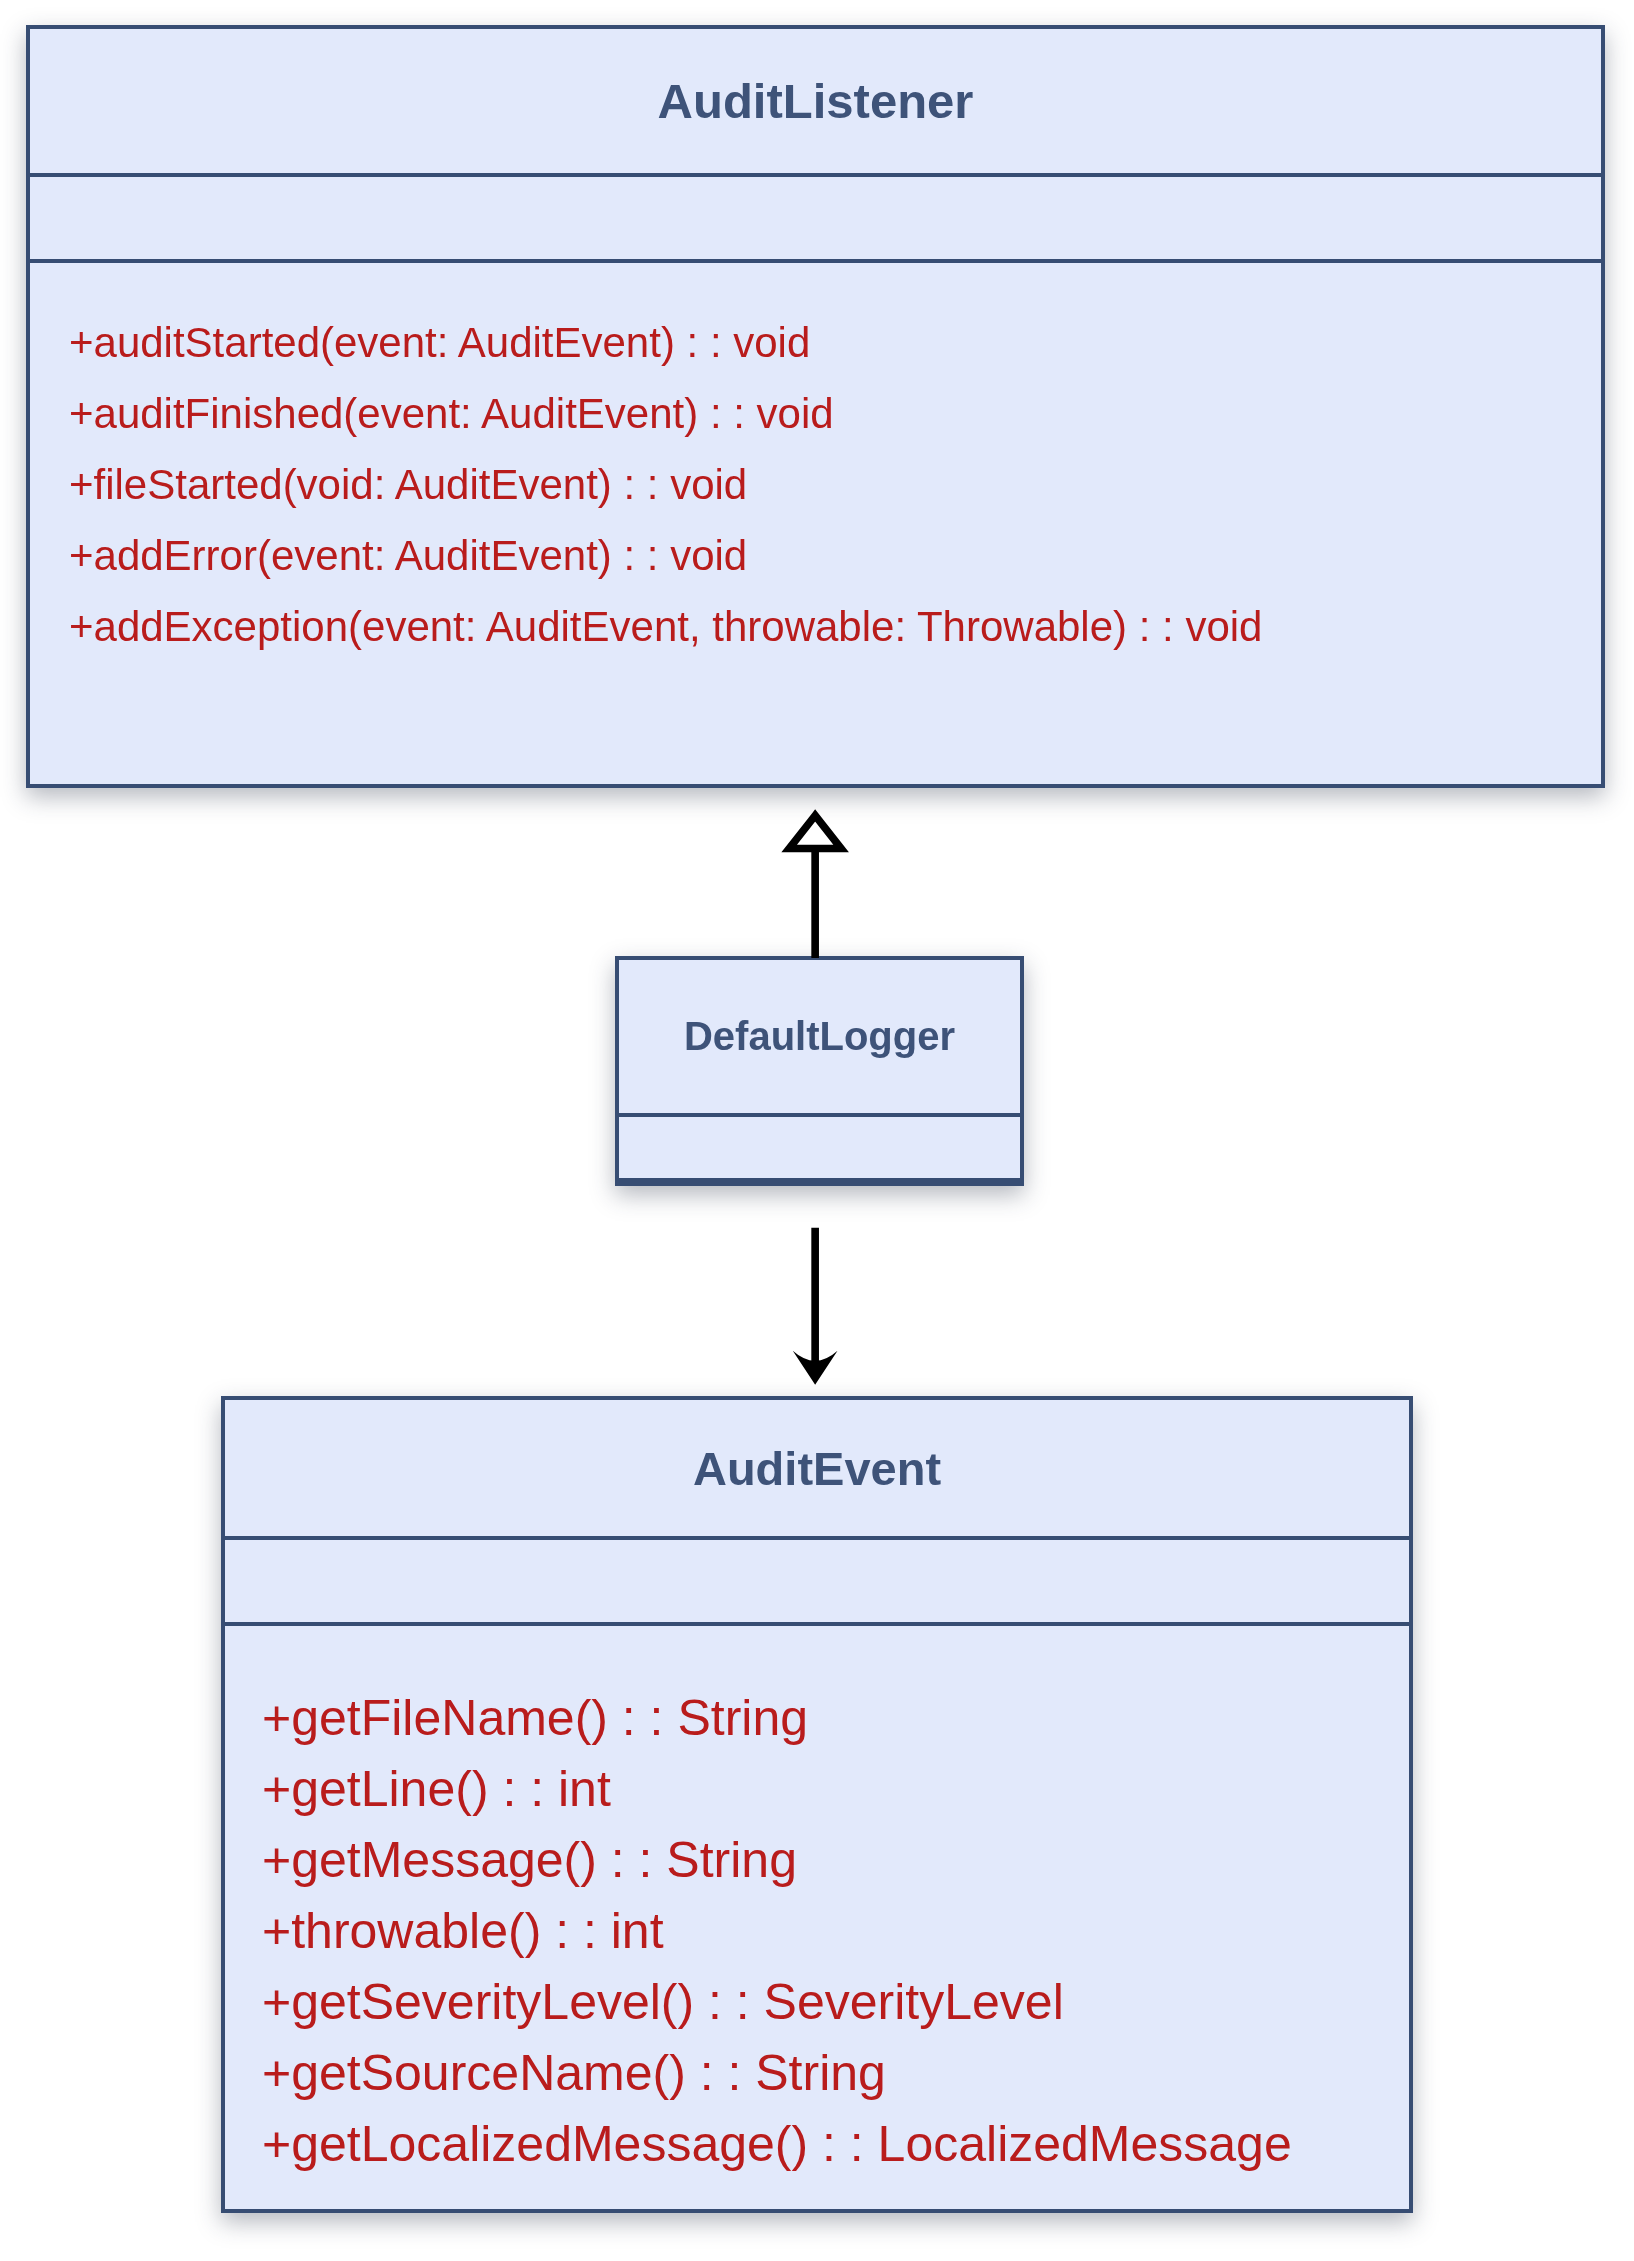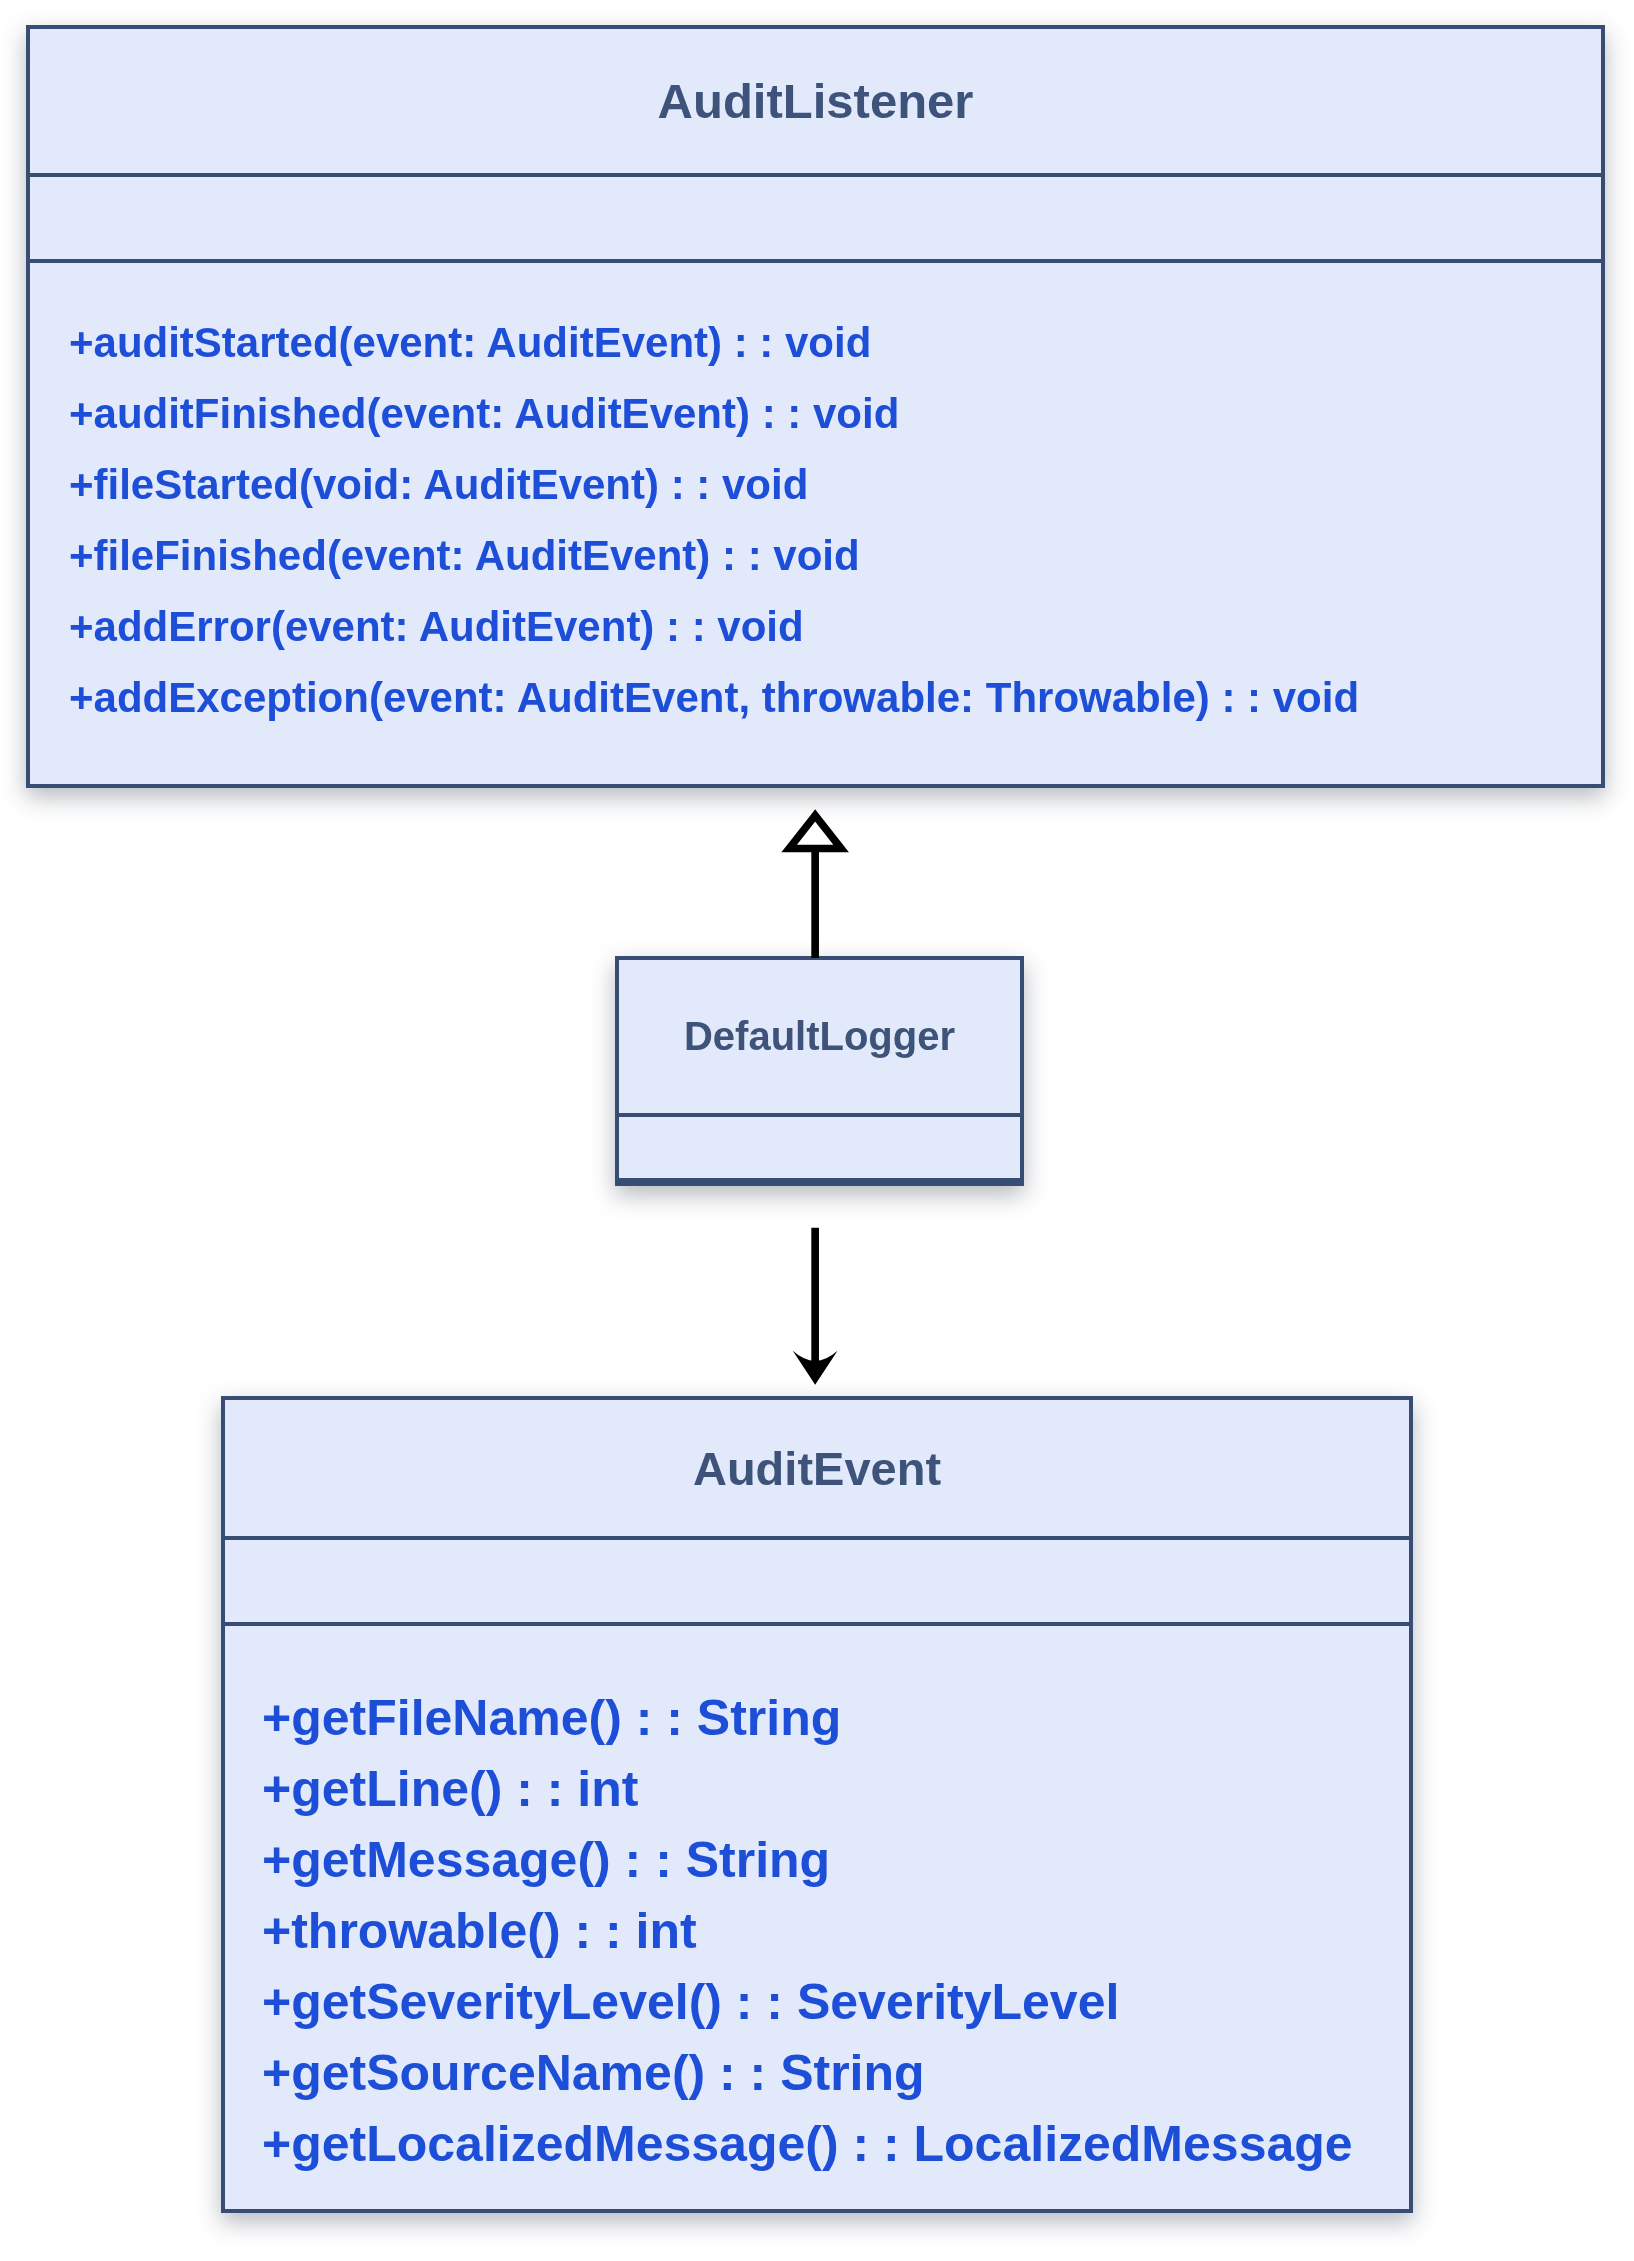--- a/index.html
+++ b/index.html
@@ -32,23 +32,22 @@
     color: #3e5379;
     flex: none;
   }
   .sec-attrs {
     flex: none;
     border-top: 4.1px solid #374d73;
   }
   .sec-methods {
     flex: 1 1 auto;
     border-top: 4.1px solid #374d73;
-    color: #1d4ed8;
+    color: #b91c1c;
     overflow: hidden;
-    font-weight: bold;
   }
   .method-line {
     white-space: nowrap;
   }
   
   #box-audit-listener { left: 26px;  top: 25px;   width: 1579px; height: 763px; }
   #box-audit-listener .sec-title   { height: 144px; font-size: 49px; }
   #box-audit-listener .sec-attrs   { height: 82px; }
   #box-audit-listener .sec-methods { padding: 44px 17.7px 0 39px; font-size: 42px; line-height: 71px; }
   
@@ -74,21 +73,20 @@
 
 <div id="canvas">
 
   <div class="class-box" id="box-audit-listener">
     <div class="sec-title">AuditListener</div>
     <div class="sec-attrs"></div>
     <div class="sec-methods">
       <div class="method-line">+auditStarted(event: AuditEvent) : : void</div>
       <div class="method-line">+auditFinished(event: AuditEvent) : : void</div>
       <div class="method-line">+fileStarted(void: AuditEvent) : : void</div>
-      <div class="method-line">+fileFinished(event: AuditEvent) : : void</div>
       <div class="method-line">+addError(event: AuditEvent) : : void</div>
       <div class="method-line">+addException(event: AuditEvent, throwable: Throwable) : : void</div>
     </div>
   </div>
 
   <div class="class-box" id="box-default-logger">
     <div class="sec-title">DefaultLogger</div>
     <div class="sec-attrs"></div>
     <div class="sec-methods"></div>
   </div>

